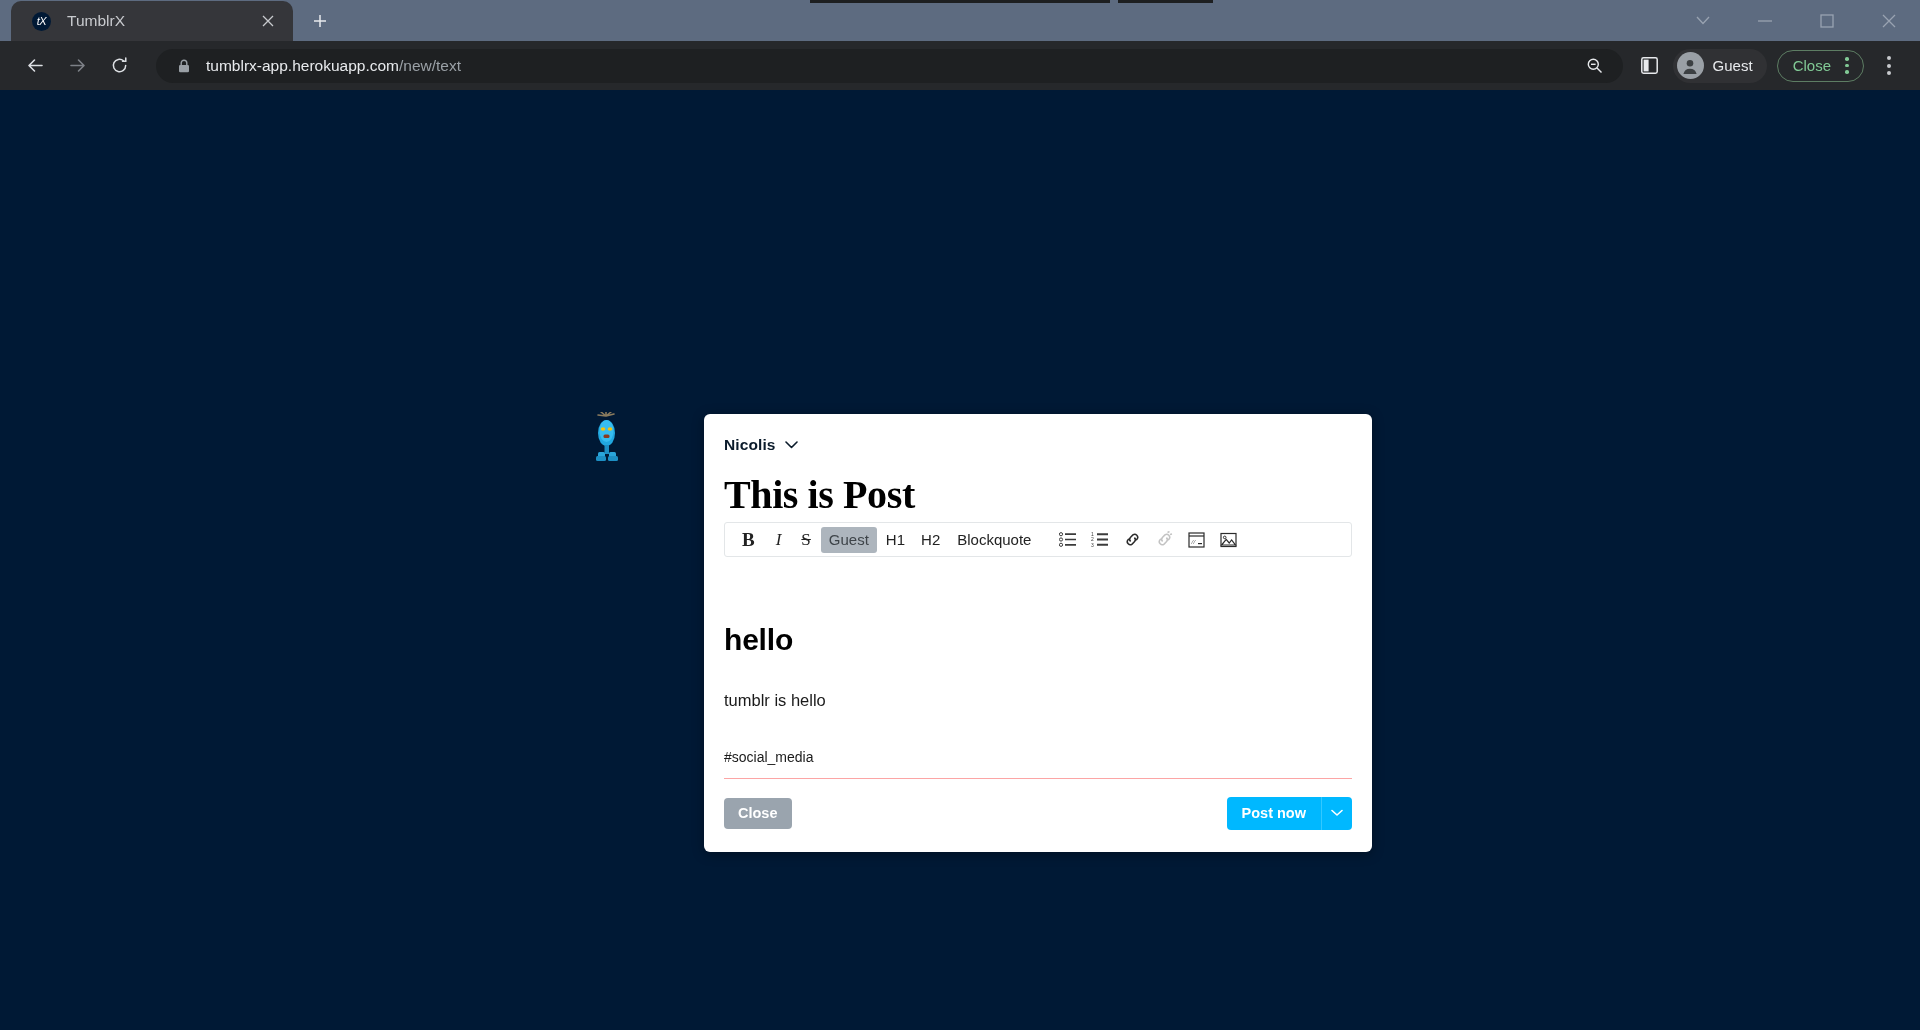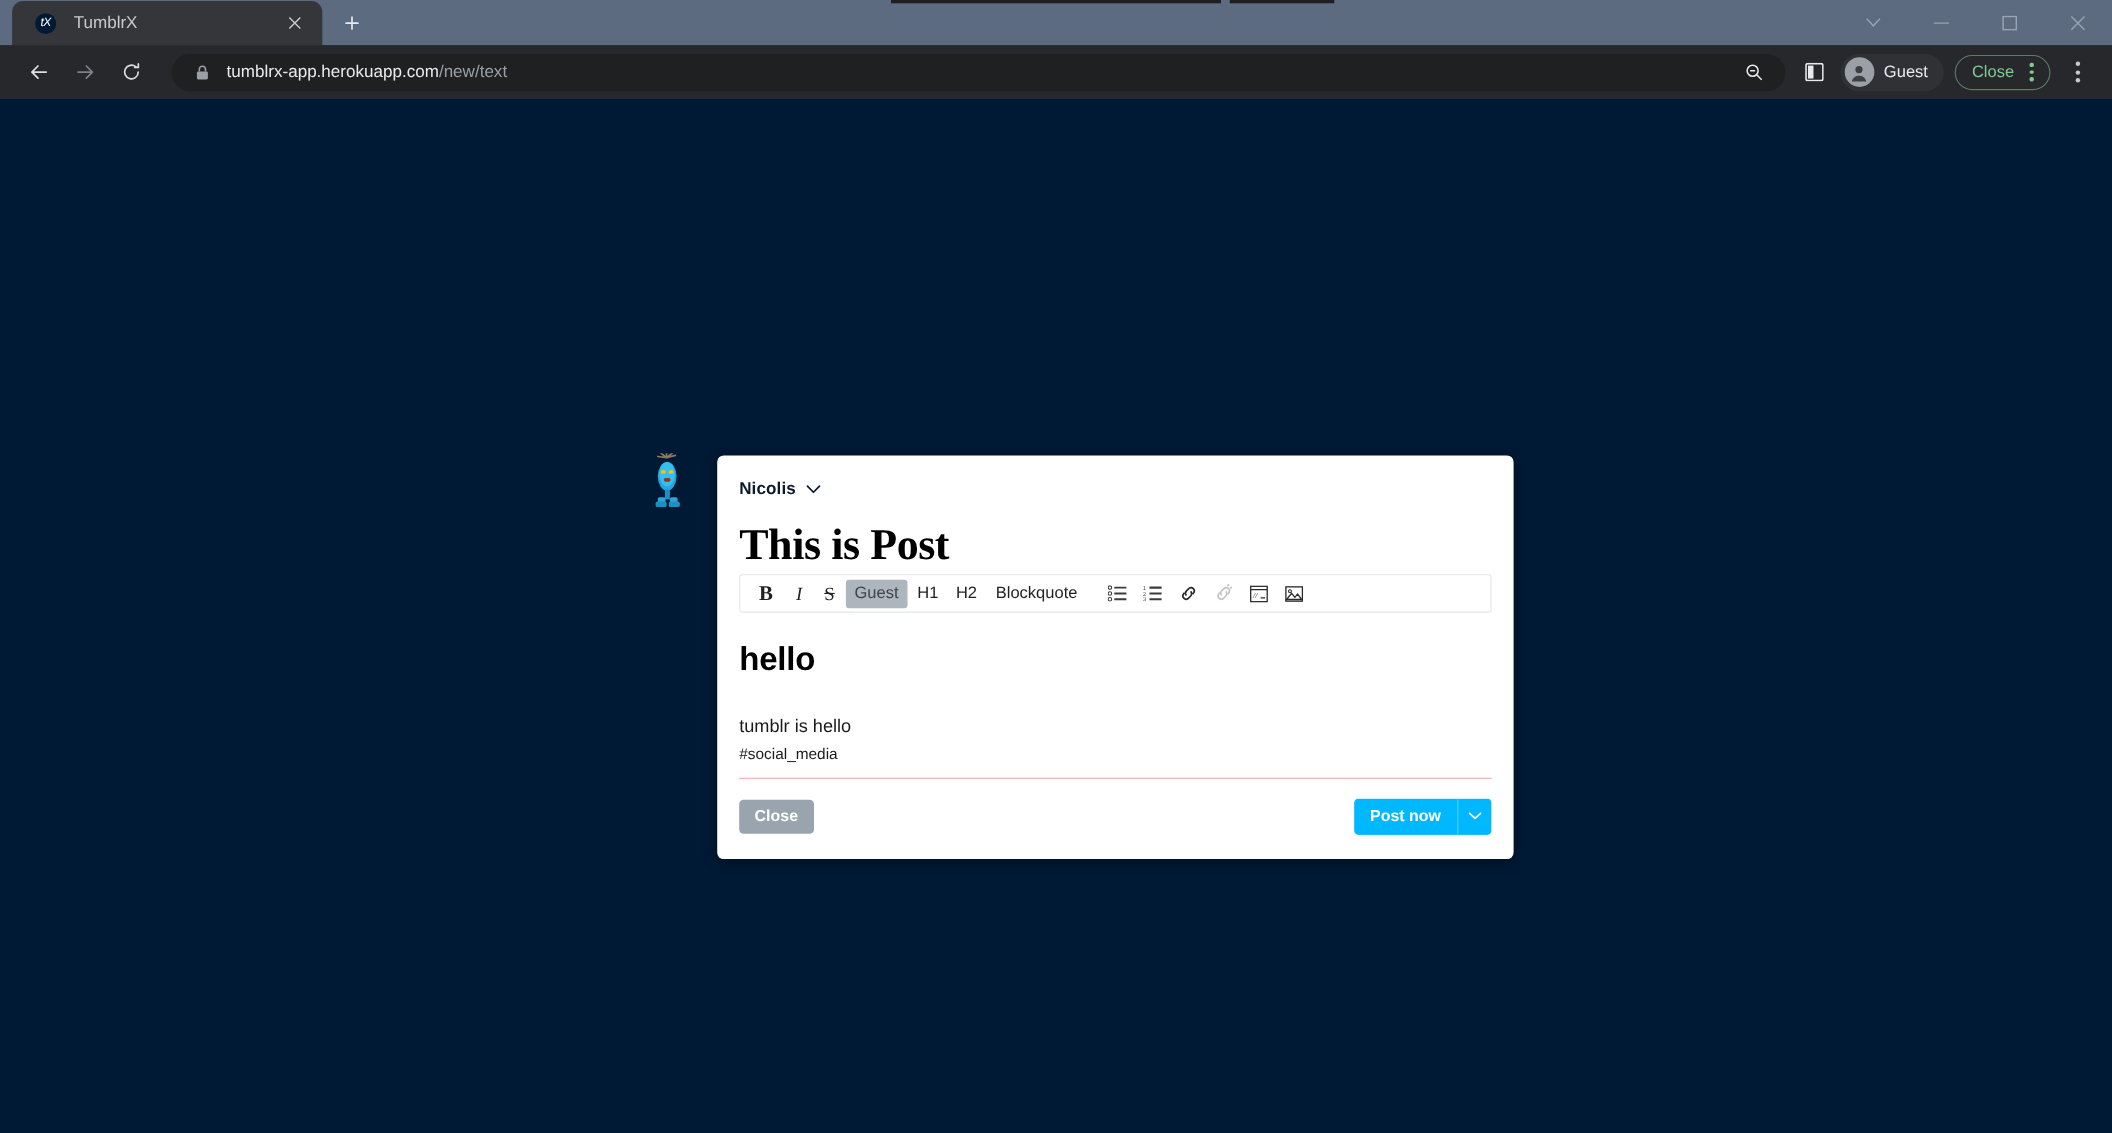--- a/index.html
+++ b/index.html
@@ -246,23 +246,23 @@
     position: absolute;
     left: 592px;
     top: 322px;
     width: 30px;
     height: 54px;
   }
 
   
   .post-modal {
     position: absolute;
-    left: 652px;
+    left: 704px;
     top: 324px;
-    width: 724px;
+    width: 668px;
     background: #ffffff;
     border-radius: 6px;
     padding: 22px 20px 0 20px;
     box-shadow: 0 2px 12px rgba(0,0,0,.35);
   }
 
   .blog-selector {
     display: flex;
     align-items: center;
     gap: 9px;
@@ -325,20 +325,21 @@
   .editor-body {
     padding: 26px 0 0 0;
     min-height: 120px;
   }
   .body-h1 {
     font-size: 30px;
     font-weight: bold;
     color: #000;
     letter-spacing: -0.2px;
     margin-bottom: 34px;
+    margin-top: 40px;
   }
   .body-p {
     font-size: 16.5px;
     color: #1a1a1a;
     margin-bottom: 38px;
   }
 
   .tags-row {
     padding-bottom: 12px;
     border-bottom: 1px solid #fca5a5;

